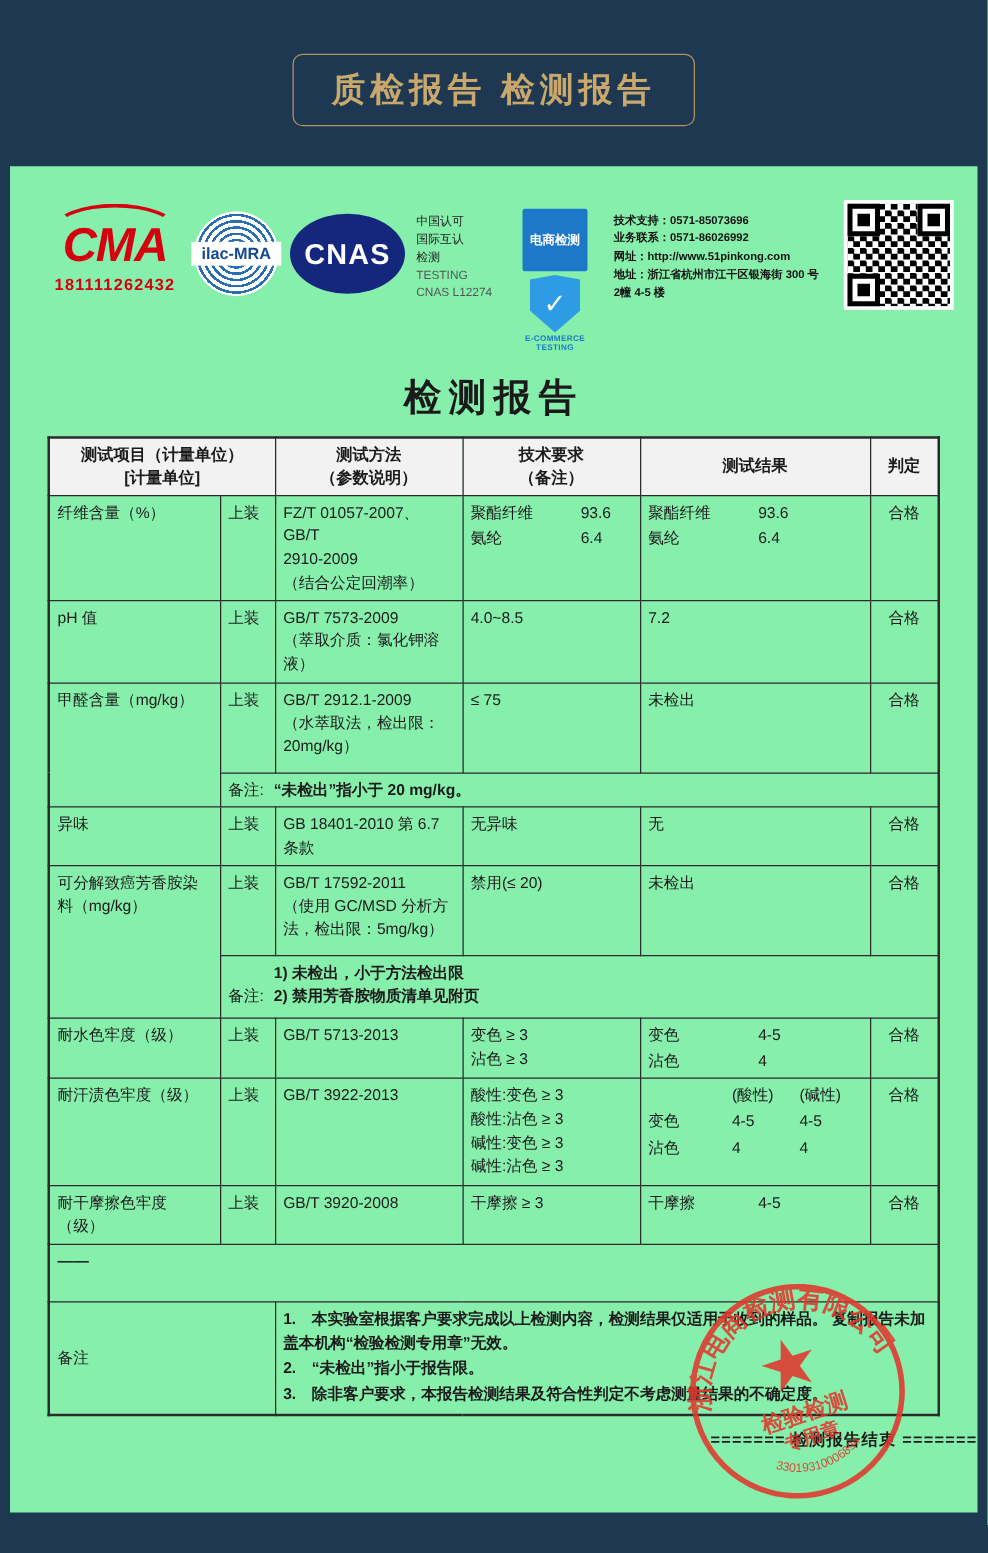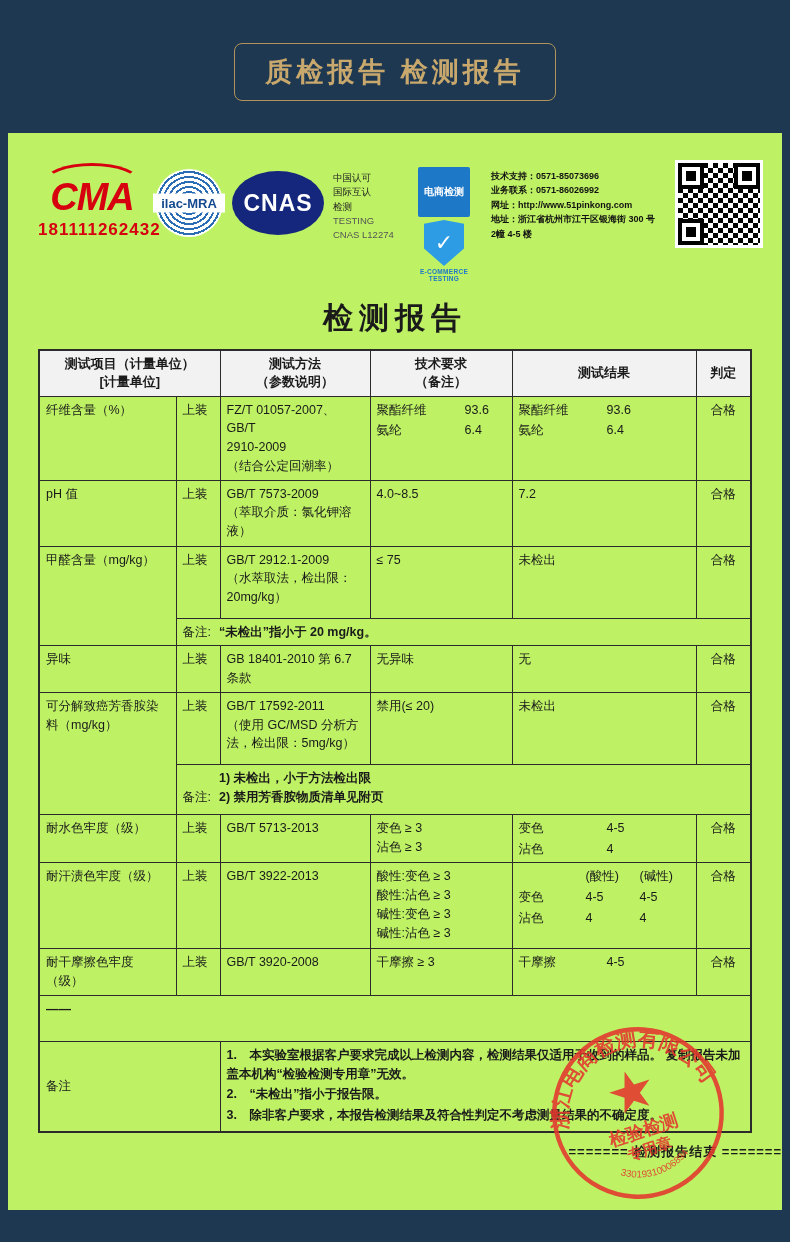--- a/index.html
+++ b/index.html
@@ -9,27 +9,27 @@
     font-family:"Liberation Sans","DejaVu Sans",sans-serif;
     color:#1a1a1a;
   }
   
   .banner{height:133px;display:flex;align-items:center;justify-content:center;padding-top:10px;box-sizing:border-box;}
   .banner-box{
     border:1px solid #b3935c;border-radius:8px;
     padding:10px 30px;color:#c9a86d;font-size:27px;font-weight:bold;letter-spacing:4px;
   }
   
-  .page{position:absolute;left:8px;right:8px;top:133px;bottom:32px;background:#bef264;overflow:hidden;}
+  .page{position:absolute;left:8px;right:8px;top:133px;bottom:32px;background:#86efac;overflow:hidden;}
   
   .logos{display:flex;align-items:flex-start;gap:9px;padding:30px 28px 0 30px;}
   .cma{width:108px;text-align:center;color:#d7000f;flex:none;}
   .cma-arc{width:92px;height:34px;margin:0 auto -26px auto;border:3px solid #d7000f;border-color:#d7000f transparent transparent transparent;border-radius:50%;}
   .cma-mark{font-size:38px;font-weight:bold;font-style:italic;letter-spacing:-1px;line-height:1.1;}
-  .cma-number{font-size:17px;letter-spacing:1px;margin-top:1px;font-weight:bold;}
+  .cma-number{font-size:13px;letter-spacing:1px;margin-top:1px;font-weight:bold;}
   .ilac{width:68px;height:68px;flex:none;border-radius:50%;
     background:repeating-radial-gradient(circle at 50% 50%, #2a6db5 0 2px, #ffffff 2px 5px);
     position:relative;margin-top:6px;}
   .ilac-band{position:absolute;left:-2px;right:-2px;top:50%;transform:translateY(-50%);
     background:#ffffff;color:#15498f;font-weight:bold;font-size:13px;text-align:center;padding:2px 0;}
   .cnas{width:92px;height:64px;flex:none;background:#15277d;border-radius:50%;
     display:flex;align-items:center;justify-content:center;color:#ffffff;font-weight:bold;
     font-size:23px;letter-spacing:1px;margin-top:8px;}
   .accred{font-size:9.5px;line-height:1.5;flex:none;width:64px;margin-top:8px;color:#222;}
   .accred .dim{color:#555;}

